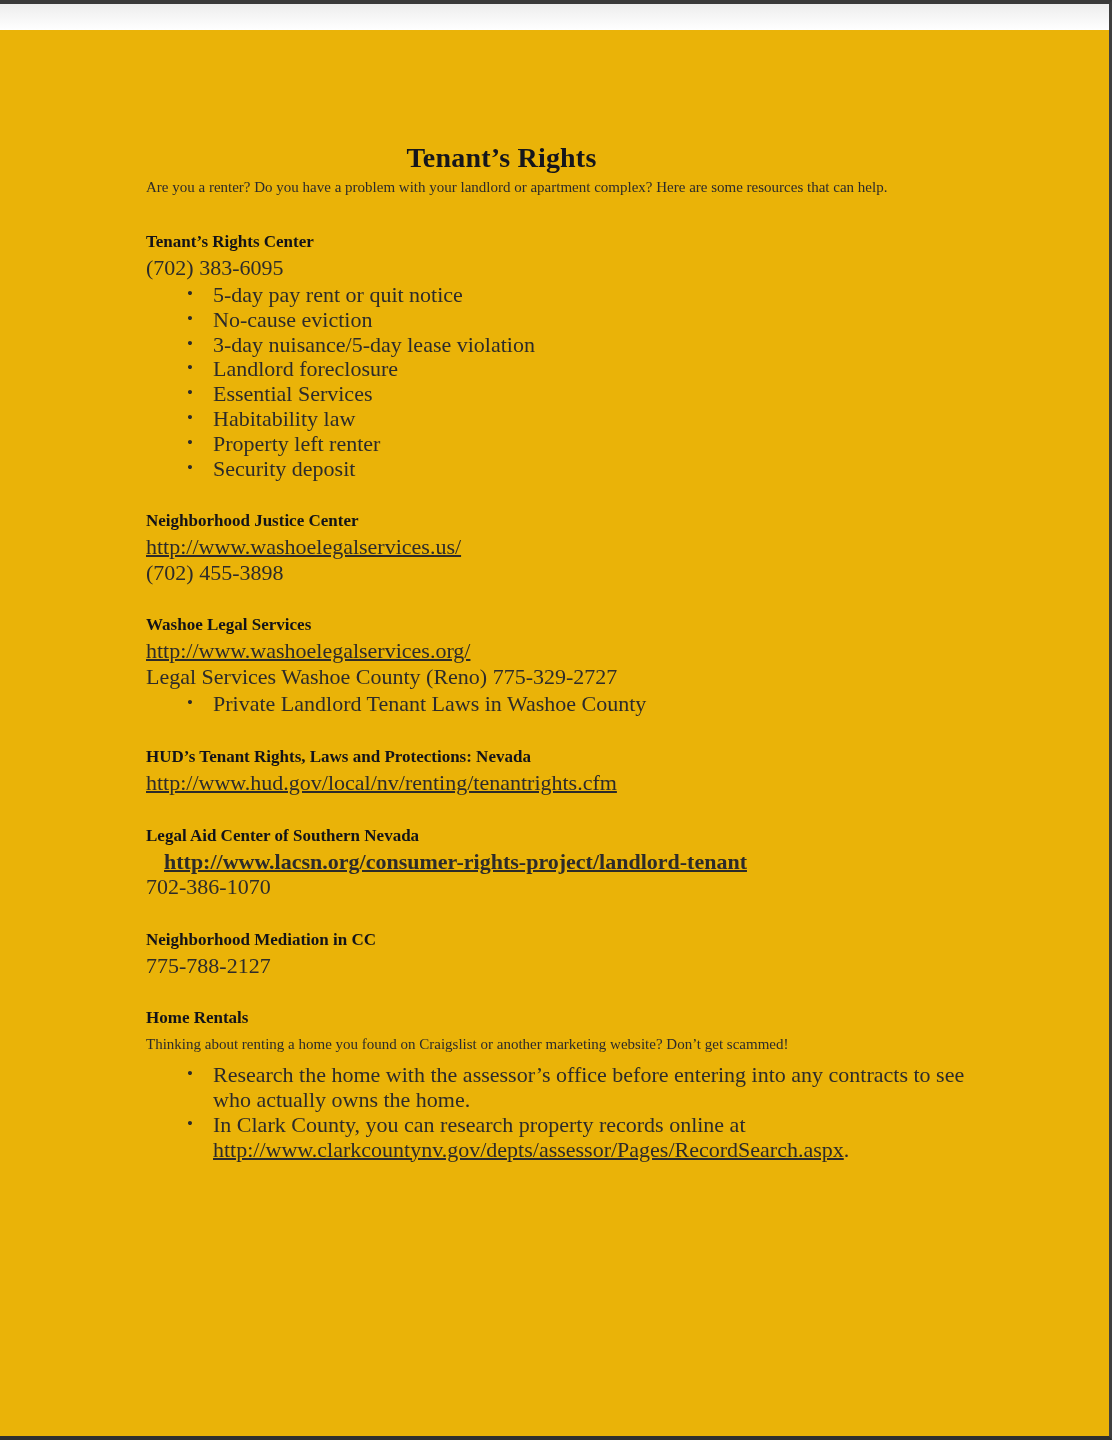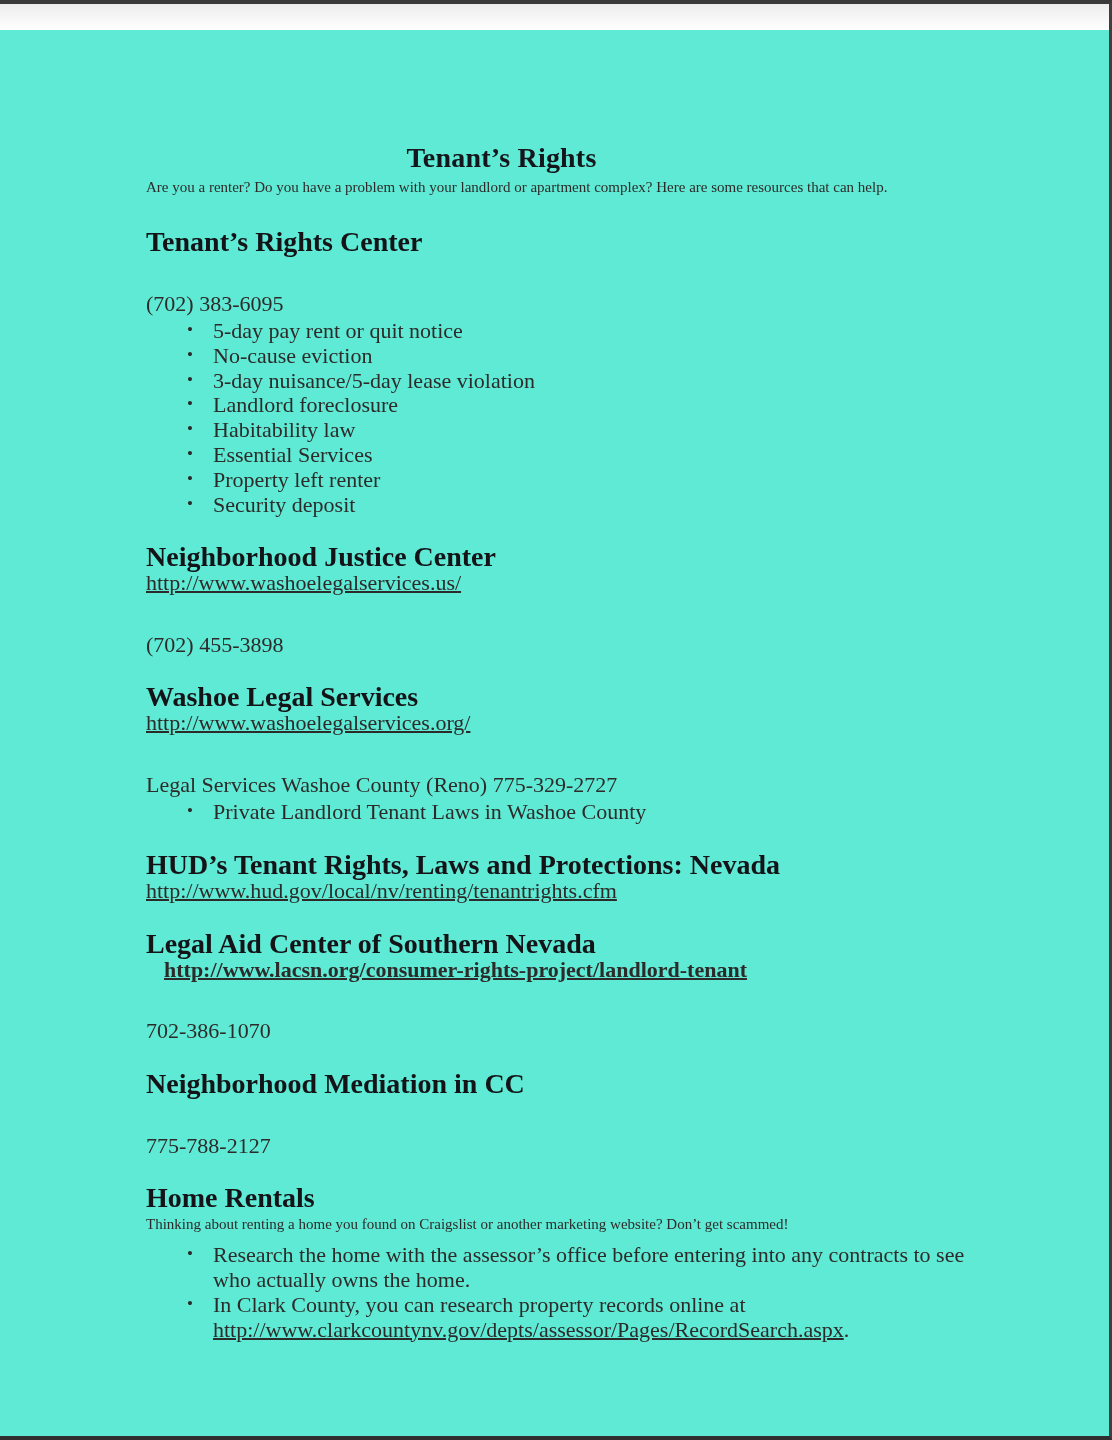--- a/index.html
+++ b/index.html
@@ -11,21 +11,21 @@
     width: 1112px;
     height: 1440px;
     font-family: "Liberation Serif", "DejaVu Serif", serif;
   }
 
   
   #page {
     position: relative;
     width: 1112px;
     height: 1440px;
-    background: #5eead4;
+    background: #eab308;
     box-sizing: border-box;
     border-top: 4px solid #3a3a3a;
     border-right: 3px solid #3f3f3f;
     border-bottom: 4px solid #2f2f2f;
     border-left: 0;
     overflow: hidden;
   }
 
   
   #page::before {
@@ -57,33 +57,32 @@
     margin: 0;
     color: #2d2b2a;
     font-size: 15px;
     line-height: 27.5px;
   }
 
   .intro { margin-top: 26px; }
 
   h2.section {
     margin: 0;
-    font-size: 28px;
+    font-size: 17px;
     font-weight: bold;
     color: #131318;
     line-height: 26px;
   }
 
   .block { margin-top: 27px; }
 
   .line {
     color: #2d2b2a;
     font-size: 22px;
     line-height: 25.5px;
-    margin-top: 36px;
   }
 
   a.link, .link {
     color: #2d2b2a;
     text-decoration: underline;
     text-underline-offset: 1px;
     font-size: 22px;
     line-height: 25.5px;
     display: inline;
   }
@@ -132,22 +131,22 @@
     <p class="para intro">Are you a renter? Do you have a problem with your landlord or apartment complex? Here are some resources that can help.</p>
 
     <div class="block">
       <h2 class="section">Tenant’s Rights Center</h2>
       <div class="line">(702) 383-6095</div>
       <ul class="bullets tight">
         <li>5-day pay rent or quit notice</li>
         <li>No-cause eviction</li>
         <li>3-day nuisance/5-day lease violation</li>
         <li>Landlord foreclosure</li>
+        <li>Essential Services</li>
         <li>Habitability law</li>
-        <li>Essential Services</li>
         <li>Property left renter</li>
         <li>Security deposit</li>
       </ul>
     </div>
 
     <div class="block">
       <h2 class="section">Neighborhood Justice Center</h2>
       <div><a class="link" href="#">http://www.washoelegalservices.us/</a></div>
       <div class="line">(702) 455-3898</div>
     </div>

